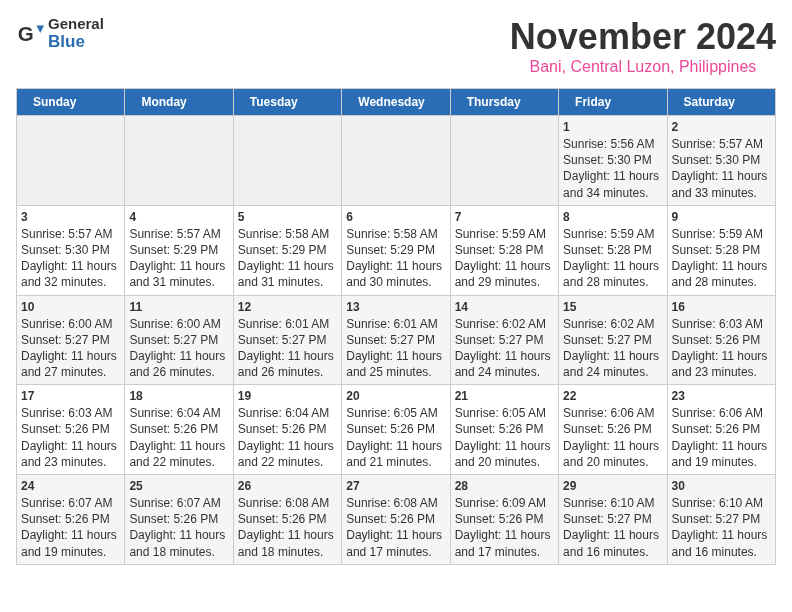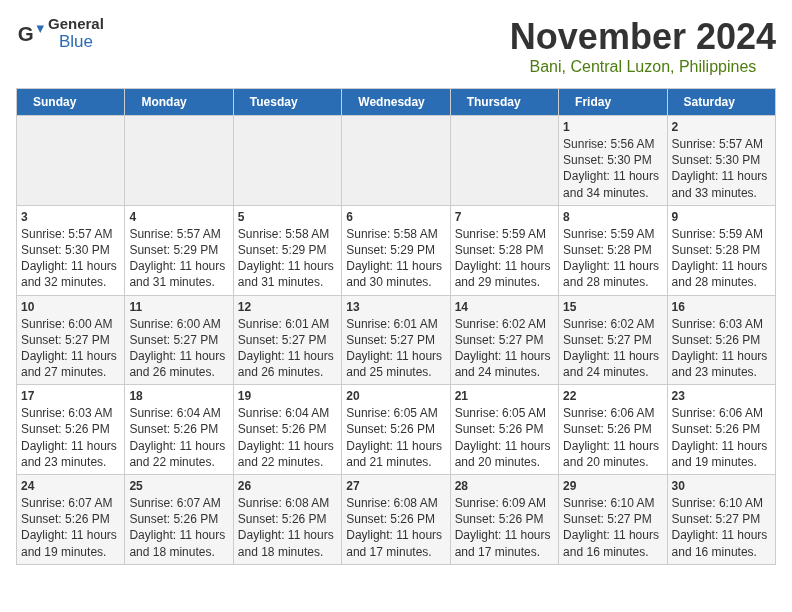--- a/index.html
+++ b/index.html
@@ -28,21 +28,21 @@
     .title-block {
       text-align: center;
     }
     .month-title {
       font-size: 36px;
       font-weight: bold;
       color: #333;
     }
     .location-title {
       font-size: 16px;
-      color: #4d7c0f;
+      color: #ec4899;
     }
     table {
       width: 100%;
       border-collapse: collapse;
       table-layout: fixed;
     }
     thead tr th {
       background-color: #2a6db5;
       color: #fff;
       font-size: 12px;
@@ -82,21 +82,21 @@
 <body>
 
 <div class="header">
   <div class="logo">
     <svg class="logo-icon" viewBox="0 0 30 30">
       <text x="2" y="22" font-size="22" font-weight="bold" fill="#333">G</text>
       <polygon points="22,6 30,6 26,14" fill="#2a6db5"></polygon>
     </svg>
     <div>
       <span style="font-size:15px;font-weight:bold;color:#333;display:block;line-height:1.1;">General</span>
-      <span style="font-size:17px;font-weight:normal;color:#2a6db5;display:block;line-height:1.1;text-align:center;">Blue</span>
+      <span style="font-size:17px;font-weight:bold;color:#2a6db5;display:block;line-height:1.1;">Blue</span>
     </div>
   </div>
   <div class="title-block">
     <div class="month-title">November 2024</div>
     <div class="location-title">Bani, Central Luzon, Philippines</div>
   </div>
 </div>
 
 <table>
   <thead>

